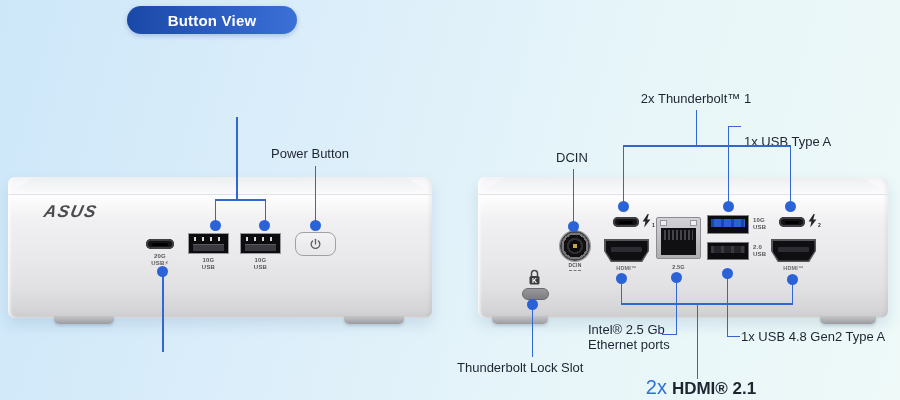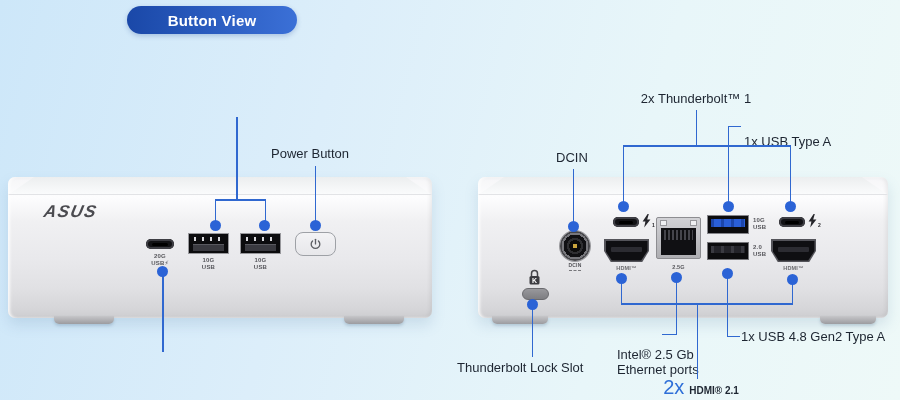--- a/index.html
+++ b/index.html
@@ -45,21 +45,21 @@
   .eth .pins{position:absolute;left:3px;right:3px;top:2px;height:10px;background:repeating-linear-gradient(90deg,#45454b 0 2px,#0f0f11 2px 4px);}
   .usbb{position:absolute;width:42px;height:19px;background:#0c0c0e;border:1px solid #85858a;box-sizing:border-box;}
   .usbb .t{position:absolute;left:3px;right:3px;top:3px;height:8px;background:repeating-linear-gradient(90deg,#1c46ab 0 3px,#2a5fd8 3px 10px);}
   .usb20{position:absolute;width:42px;height:18px;background:#0c0c0e;border:1px solid #76767a;box-sizing:border-box;}
   .usb20 .t{position:absolute;left:3px;right:3px;top:3px;height:7px;background:repeating-linear-gradient(90deg,#3a3a41 0 3px,#232329 3px 10px);}
   .kslot{position:absolute;width:27px;height:12px;border-radius:6px;background:linear-gradient(#98989c,#7e7e82);border:1px solid #6a6a6e;box-sizing:border-box;}
   .boltwrap{position:absolute;display:flex;align-items:flex-end;}
   .sub{font-size:5px;color:#26262b;font-weight:700;margin-left:1px;}
   .hdmi-callout{position:absolute;display:flex;align-items:baseline;justify-content:center;gap:5px;}
   .hdmi-count{font-size:20px;color:#2e6fd8;font-weight:500;}
-  .hdmi-name{font-size:10px;color:#1d2531;font-weight:700;}
+  .hdmi-name{font-size:17px;color:#1d2531;font-weight:700;}
   .eth-callout{position:absolute;font-size:13px;font-weight:500;color:#1d2531;line-height:15px;white-space:nowrap;}
 </style>
 </head>
 <body>
 
 <div class="stage">
 
   <div class="badge" style="left:127px;top:6px;">Button View</div>
 
   <div class="device" style="left:8px;top:177px;width:424px;height:141px;"></div>
@@ -182,21 +182,21 @@
   <svg style="position:absolute;left:528px;top:269px;" width="13" height="17" viewBox="0 0 13 17">
     <path d="M3.5 7 V4.5 a3 3 0 0 1 6 0 V7" stroke="#46464b" fill="none" stroke-width="1.5"></path>
     <rect x="1.5" y="7" width="10" height="8.5" rx="1.5" fill="#3c3c41"></rect>
     <text x="6.5" y="13.6" font-size="7" fill="#ffffff" text-anchor="middle" font-weight="bold">K</text>
   </svg>
   <div class="kslot" style="left:522px;top:288px;"></div>
 
   <div class="callout" style="left:596px;top:91px;width:200px;text-align:center;">2x Thunderbolt™ 1</div>
   <div class="callout" style="left:744px;top:106px;margin-top:28px;">1x  USB Type A</div>
   <div class="callout" style="left:556px;top:150px;">DCIN</div>
-  <div class="eth-callout" style="left:617px;top:322px;margin-top:25px;">
+  <div class="eth-callout" style="left:588px;top:322px;">
     <span>Intel® 2.5 Gb</span><br>
     <span>Ethernet ports</span>
   </div>
   <div class="callout" style="left:741px;top:329px;">1x USB 4.8 Gen2 Type A</div>
   <div class="callout" style="left:457px;top:360px;">Thunderbolt Lock Slot</div>
   <div class="hdmi-callout" style="left:642px;top:376px;width:118px;justify-content:center;">
     <span class="hdmi-count">2x</span>
     <span class="hdmi-name">HDMI® 2.1</span>
   </div>
 

